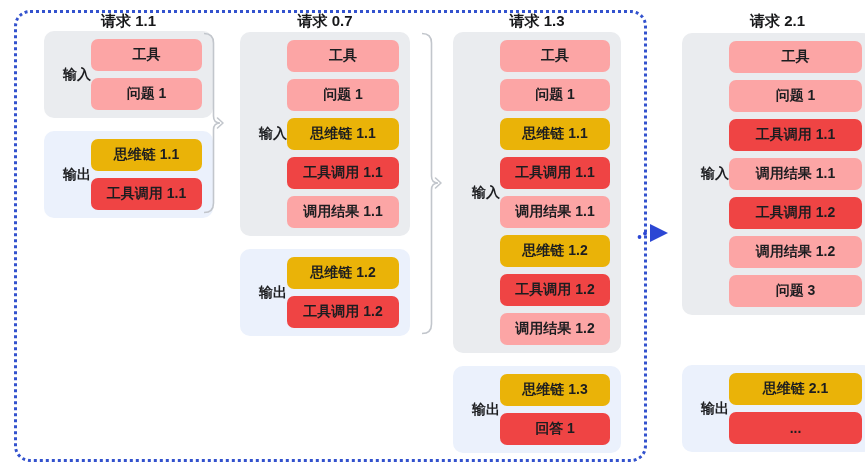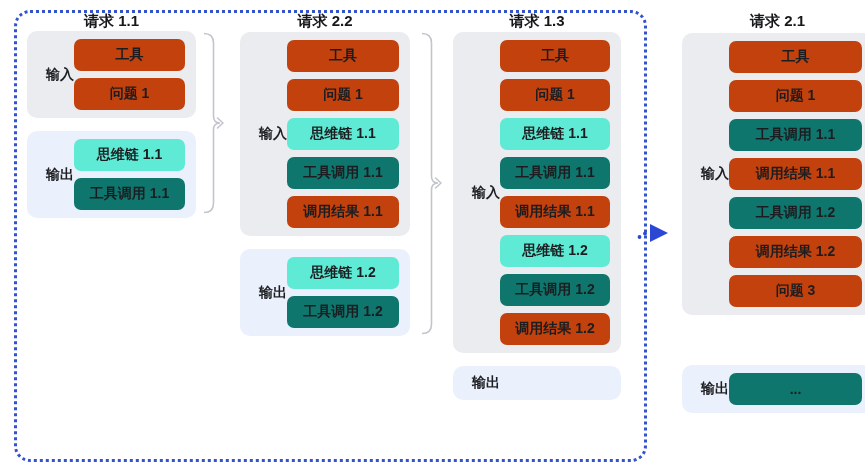--- a/index.html
+++ b/index.html
@@ -35,35 +35,35 @@
   .side-label {
     flex: 0 0 40px; box-sizing: border-box; padding-left: 19px;
     font-size: 14px; font-weight: 700; white-space: nowrap;
   }
   .rows { flex: 1; display: flex; flex-direction: column; gap: 7px; }
   .row {
     height: 32px; border-radius: 7px;
     display: flex; align-items: center; justify-content: center;
     font-size: 14px; font-weight: 700; white-space: nowrap;
   }
-  .row.gray  { background: #c2410c; }
-  .row.lblue { background: #0f766e; }
-  .row.blue  { background: #5eead4; }
+  .row.gray  { background: #fca5a5; }
+  .row.lblue { background: #ef4444; }
+  .row.blue  { background: #eab308; }
 
   .brace { position: absolute; }
   .next-arrow { position: absolute; left: 636px; top: 220px; }
 </style>
 </head>
 <body>
 
 <div class="stage">
 
   <div class="group-border"></div>
 
-  <div class="column" style="left:27px; width:169px;">
+  <div class="column" style="left:44px; width:169px;">
     <div class="col-title">请求 1.1</div>
     <div class="panel input" style="top:31px;">
       <div class="side-label">输入</div>
       <div class="rows">
         <div class="row gray">工具</div>
         <div class="row gray">问题 1</div>
       </div>
     </div>
     <div class="panel output" style="top:131px;">
       <div class="side-label">输出</div>
@@ -73,21 +73,21 @@
       </div>
     </div>
   </div>
 
   <svg class="brace" style="left:201px; top:32px;" width="30" height="182" viewBox="0 0 30 182">
     <path d="M 3 1.5 Q 12.5 1.5 12.5 11 L 12.5 84 Q 12.5 91 19 91 Q 12.5 91 12.5 98 L 12.5 171 Q 12.5 180.5 3 180.5" fill="none" stroke="#c2c6cc" stroke-width="1.6"></path>
     <path d="M 16.5 86 L 22 91 L 16.5 96" fill="none" stroke="#c2c6cc" stroke-width="1.6" stroke-linejoin="round" stroke-linecap="round"></path>
   </svg>
 
   <div class="column" style="left:240px; width:170px;">
-    <div class="col-title">请求 2.2</div>
+    <div class="col-title">请求 0.7</div>
     <div class="panel input" style="top:32px;">
       <div class="side-label">输入</div>
       <div class="rows">
         <div class="row gray">工具</div>
         <div class="row gray">问题 1</div>
         <div class="row blue">思维链 1.1</div>
         <div class="row lblue">工具调用 1.1</div>
         <div class="row gray">调用结果 1.1</div>
       </div>
     </div>
@@ -115,20 +115,24 @@
         <div class="row blue">思维链 1.1</div>
         <div class="row lblue">工具调用 1.1</div>
         <div class="row gray">调用结果 1.1</div>
         <div class="row blue">思维链 1.2</div>
         <div class="row lblue">工具调用 1.2</div>
         <div class="row gray">调用结果 1.2</div>
       </div>
     </div>
     <div class="panel output" style="top:366px;">
       <div class="side-label">输出</div>
+      <div class="rows">
+        <div class="row blue">思维链 1.3</div>
+        <div class="row lblue">回答 1</div>
+      </div>
     </div>
   </div>
 
   <svg class="next-arrow" width="38" height="26" viewBox="0 0 38 26">
     <circle cx="3.5" cy="17" r="1.9" fill="#2c47d4"></circle>
     <circle cx="9" cy="13.5" r="1.9" fill="#2c47d4"></circle>
     <polygon points="14,4 32,13 14,22" fill="#2c47d4"></polygon>
   </svg>
 
   <div class="column" style="left:682px; width:191px;">
@@ -141,18 +145,19 @@
         <div class="row lblue">工具调用 1.1</div>
         <div class="row gray">调用结果 1.1</div>
         <div class="row lblue">工具调用 1.2</div>
         <div class="row gray">调用结果 1.2</div>
         <div class="row gray">问题 3</div>
       </div>
     </div>
     <div class="panel output" style="top:365px;">
       <div class="side-label">输出</div>
       <div class="rows">
+        <div class="row blue">思维链 2.1</div>
         <div class="row lblue">...</div>
       </div>
     </div>
   </div>
 
 </div>
 
 </body></html>

